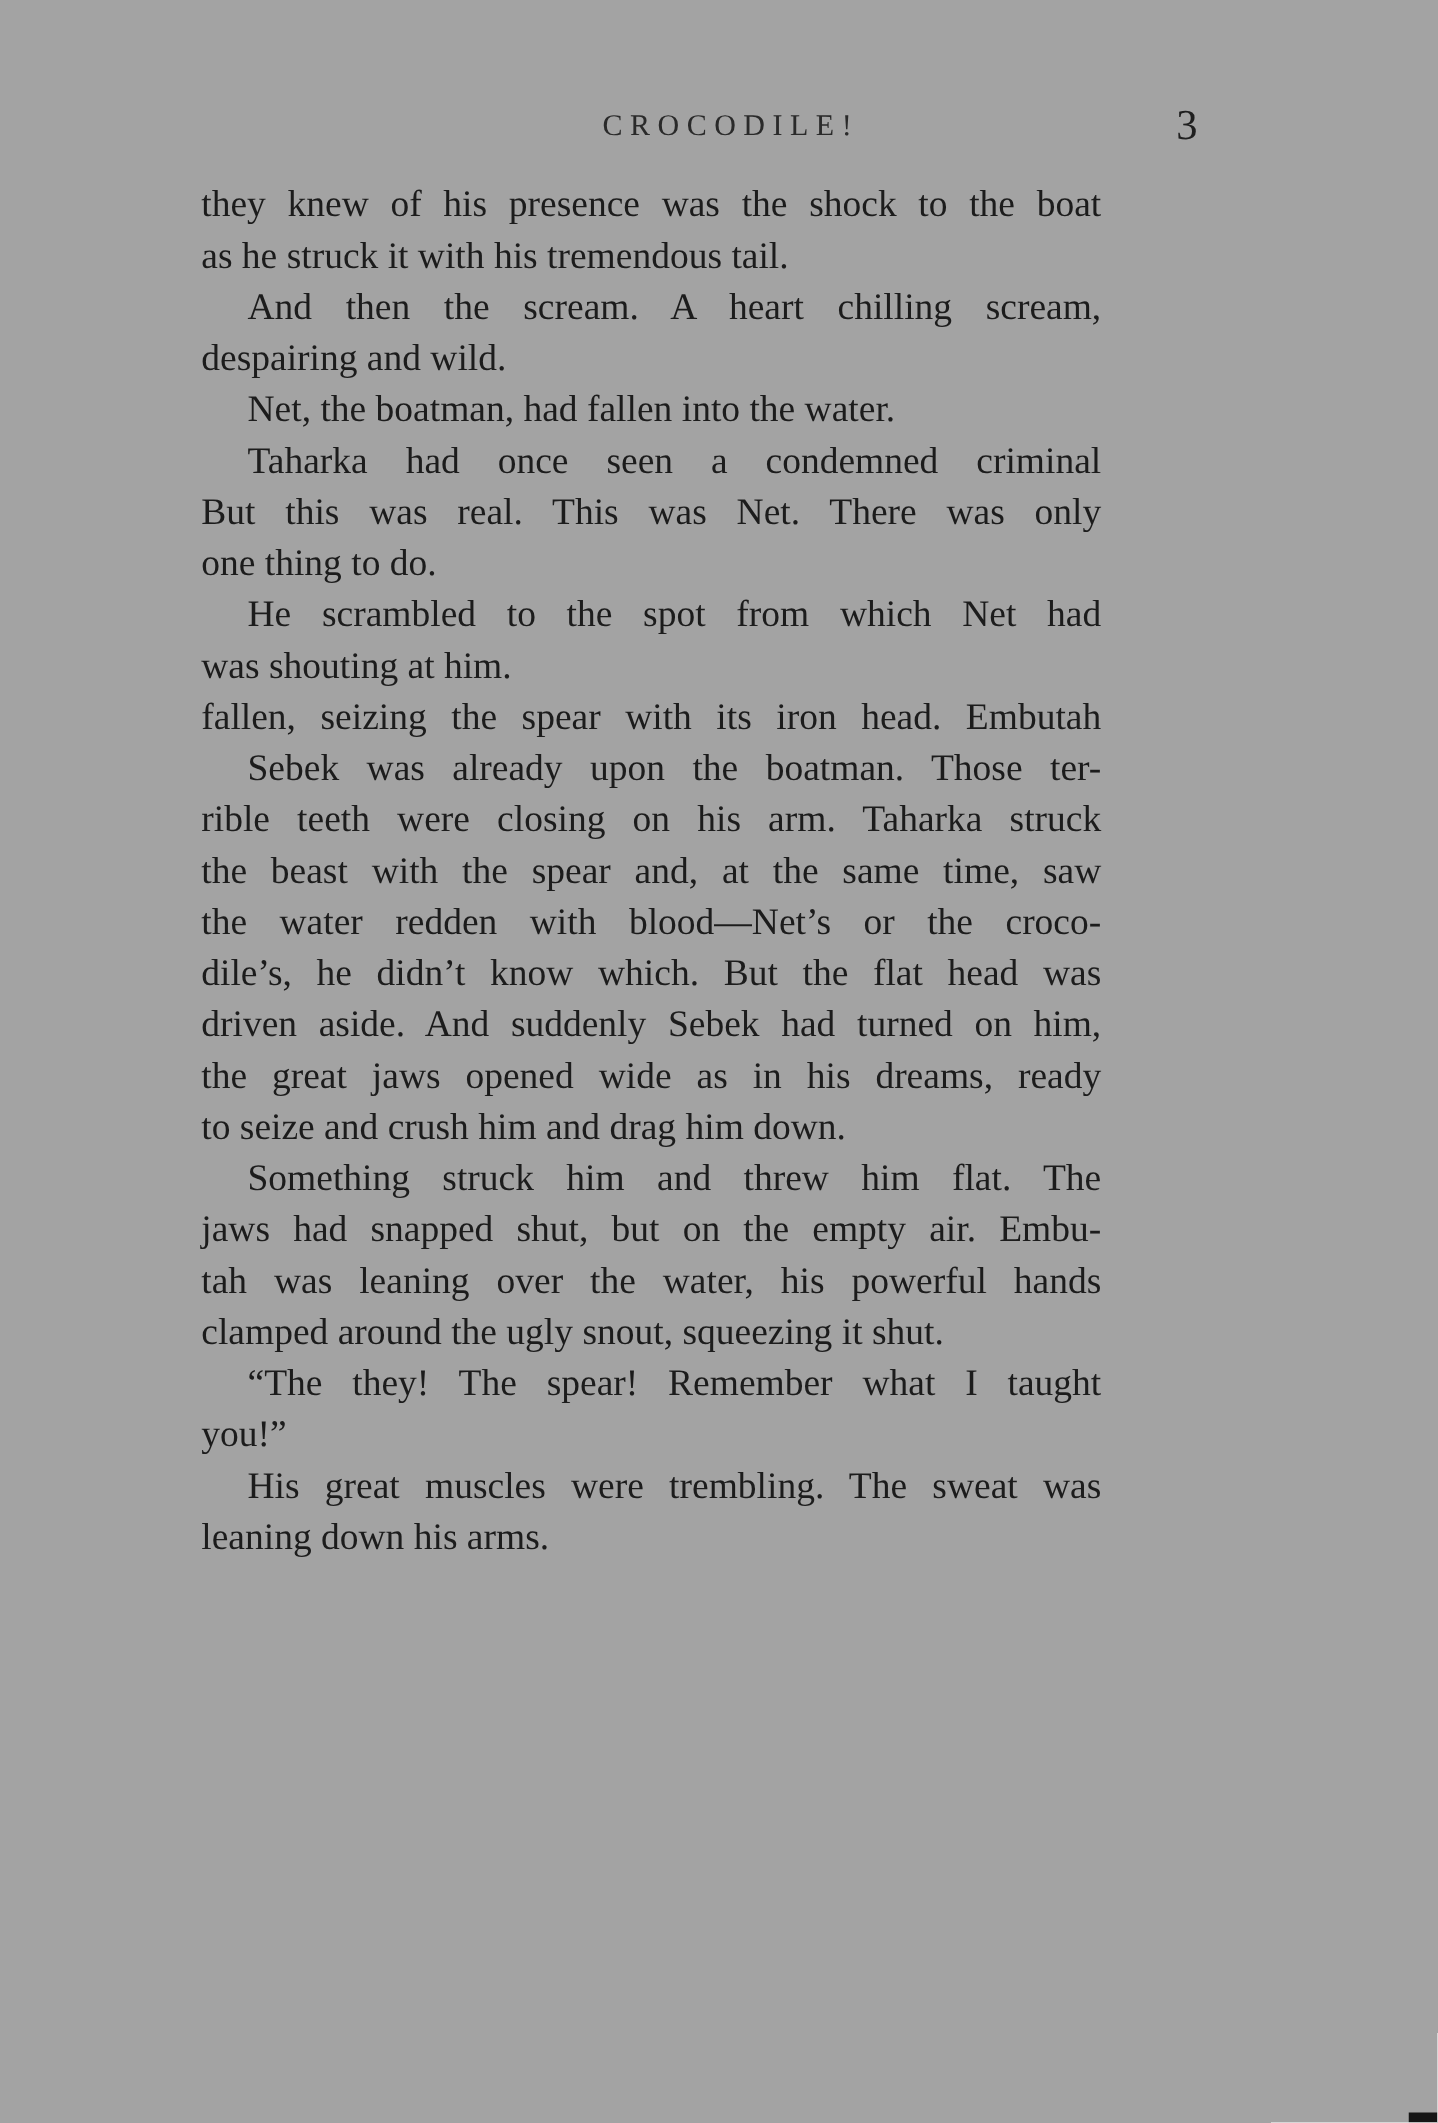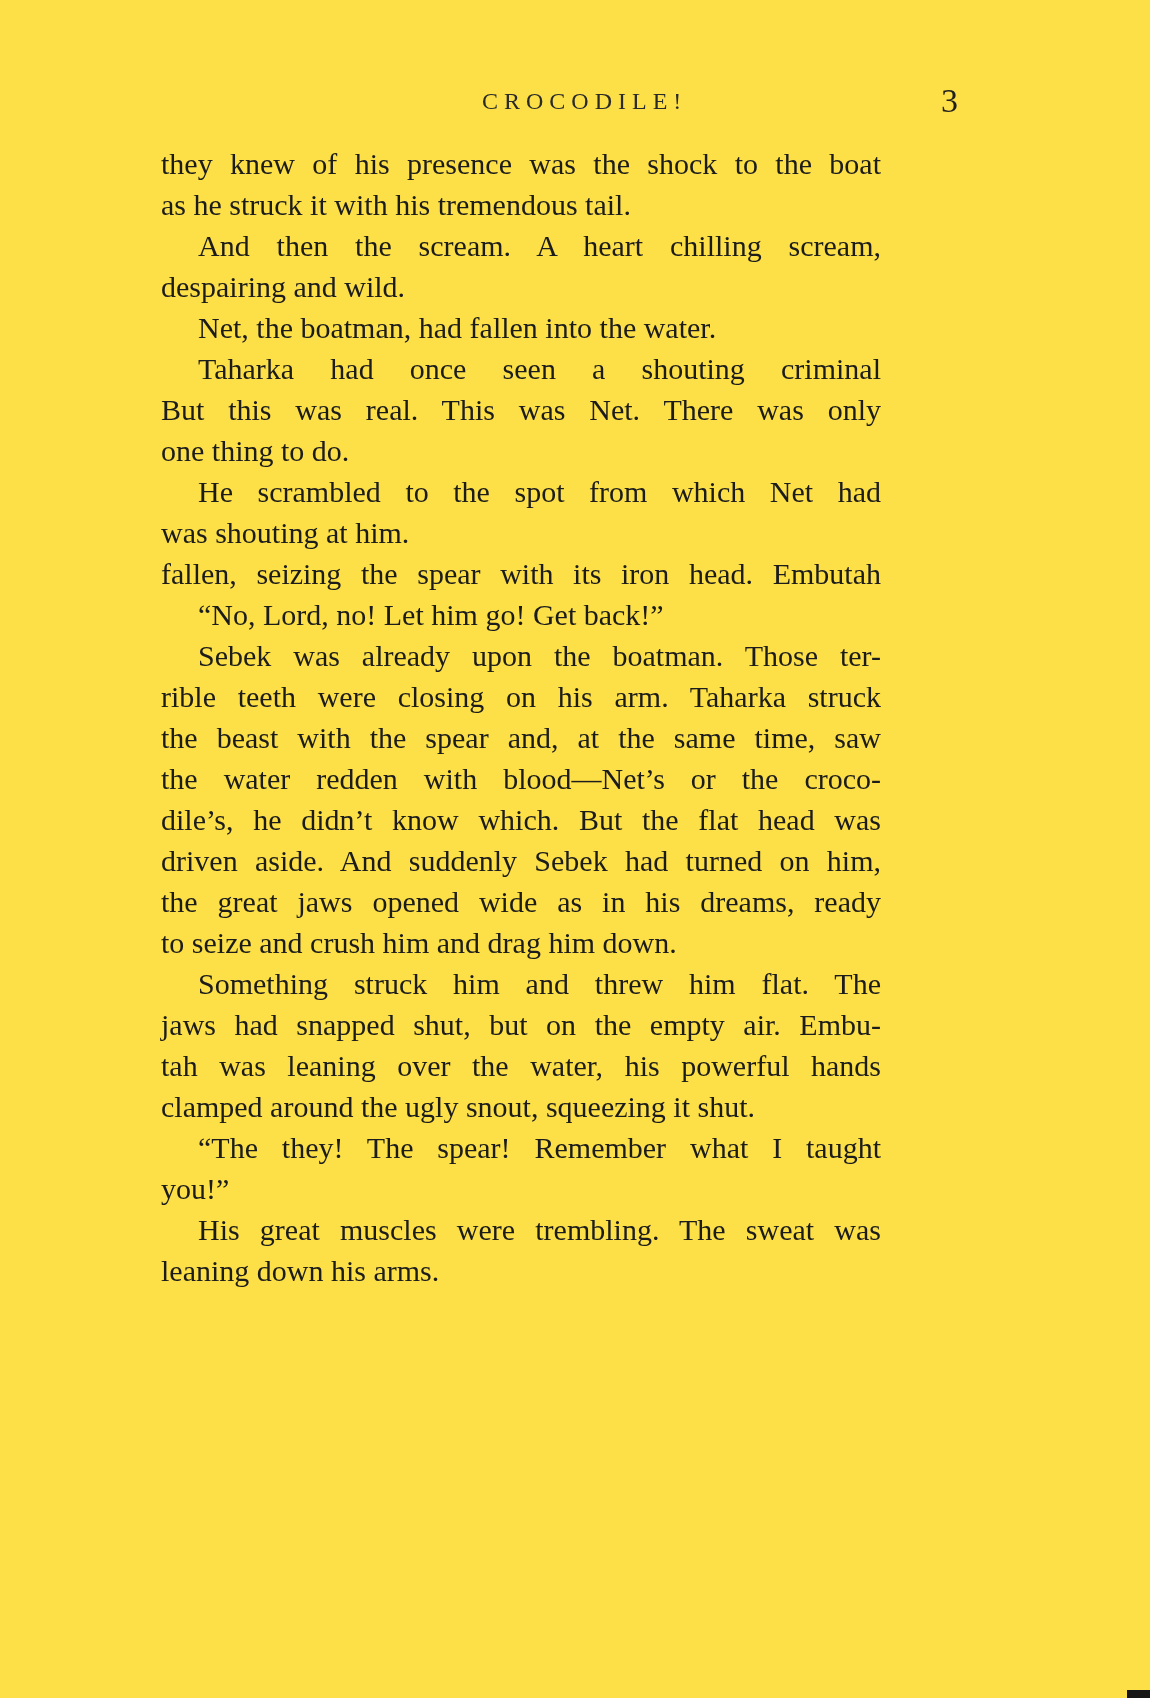--- a/index.html
+++ b/index.html
@@ -4,21 +4,21 @@
 <style>
   html, body {
     margin: 0;
     padding: 0;
     background: #ffffff;
   }
   .page {
     position: relative;
     width: 1150px;
     height: 1698px;
-    background: #fde047;
+    background: #a3a3a3;
     overflow: hidden;
     font-family: "Liberation Serif", "DejaVu Serif", serif;
     color: #1f1f1f;
   }
   .running-head {
     position: absolute;
     top: 88px;
     left: 482px;
     font-size: 24px;
     letter-spacing: 6px;
@@ -75,31 +75,28 @@
         <div class="line para-end">as he struck it with his tremendous tail.</div>
       </div>
       <div>
         <div class="line indent">And then the scream. A heart chilling scream,</div>
         <div class="line para-end">despairing and wild.</div>
       </div>
       <div>
         <div class="line para-end indent">Net, the boatman, had fallen into the water.</div>
       </div>
       <div>
-        <div class="line indent">Taharka had once seen a shouting criminal</div>
+        <div class="line indent">Taharka had once seen a condemned criminal</div>
         <div class="line">But this was real. This was Net. There was only</div>
         <div class="line para-end">one thing to do.</div>
       </div>
       <div>
         <div class="line indent">He scrambled to the spot from which Net had</div>
         <div class="line para-end">was shouting at him.</div>
         <div class="line">fallen, seizing the spear with its iron head. Embutah</div>
-      </div>
-      <div>
-        <div class="line para-end indent">“No, Lord, no! Let him go! Get back!”</div>
       </div>
       <div>
         <div class="line indent">Sebek was already upon the boatman. Those ter-</div>
         <div class="line">rible teeth were closing on his arm. Taharka struck</div>
         <div class="line">the beast with the spear and, at the same time, saw</div>
         <div class="line">the water redden with blood—Net’s or the croco-</div>
         <div class="line">dile’s, he didn’t know which. But the flat head was</div>
         <div class="line">driven aside. And suddenly Sebek had turned on him,</div>
         <div class="line">the great jaws opened wide as in his dreams, ready</div>
         <div class="line para-end">to seize and crush him and drag him down.</div>

